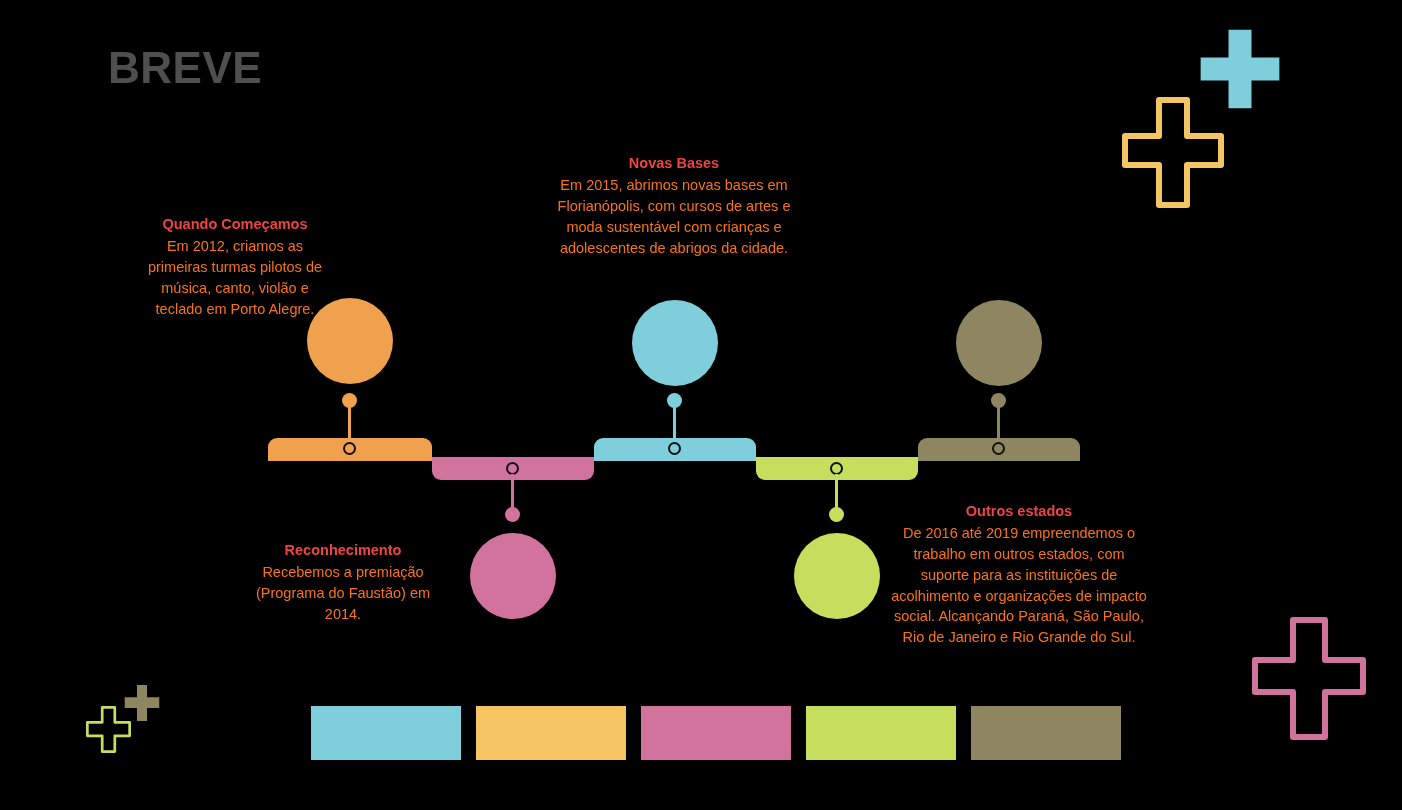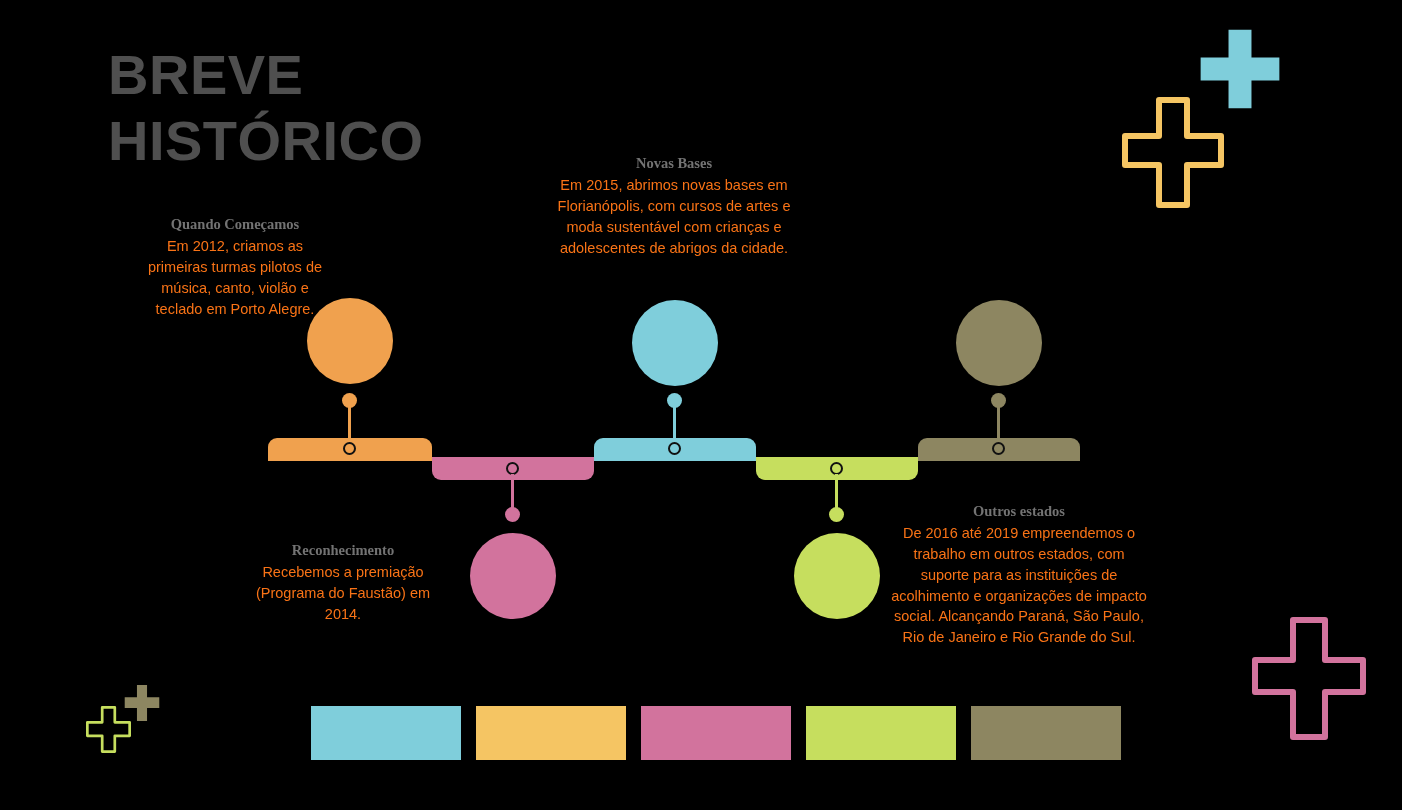--- a/index.html
+++ b/index.html
@@ -17,21 +17,21 @@
     background: #000000;
     overflow: hidden;
   }
 
   
   #title {
     position: absolute;
     left: 108px;
     top: 42px;
     width: 420px;
-    font-size: 56px;
+    font-size: 44px;
     font-weight: bold;
     line-height: 1.18;
     letter-spacing: 0.5px;
     color: #4f4f4f;
     text-transform: uppercase;
   }
   #title .tline { display: block; }
 
   
   .bar {
@@ -74,22 +74,21 @@
     text-align: center;
     color: #4a4a4a;
     font-size: 14.5px;
     line-height: 1.44;
   }
   .entry-text .etitle {
     display: block;
     font-weight: bold;
     font-size: 14.5px;
     margin-bottom: 1px;
-    color: #737373;
-    font-family: Liberation Serif, serif;
+    color: #ef4444;
   }
   .entry-text .ebody {
     display: block;
     color: #f97316;
   }
 
   
   .swatch {
     position: absolute;
     top: 706px;
@@ -103,21 +102,20 @@
   }
   .plus svg { display: block; }
 </style>
 </head>
 <body>
 
 <div id="canvas">
 
   <div id="title">
     <span class="tline">BREVE</span>
-    <span class="tline">HISTÓRICO</span>
   </div>
 
   <div class="bar top" style="left:268px; width:164px; background:#F0A14E;"></div>
   <div class="bar bottom" style="left:432px; width:162px; background:#D2739D;"></div>
   <div class="bar top" style="left:594px; width:162px; background:#7FCEDB;"></div>
   <div class="bar bottom" style="left:756px; width:162px; background:#C6DE5E;"></div>
   <div class="bar top" style="left:918px; width:162px; background:#8D8661;"></div>
 
   <div class="bubble" style="left:307px; top:298px; width:86px; height:86px; background:#F0A14E;"></div>
   <div class="dot" style="left:342px; top:393px; background:#F0A14E;"></div>

